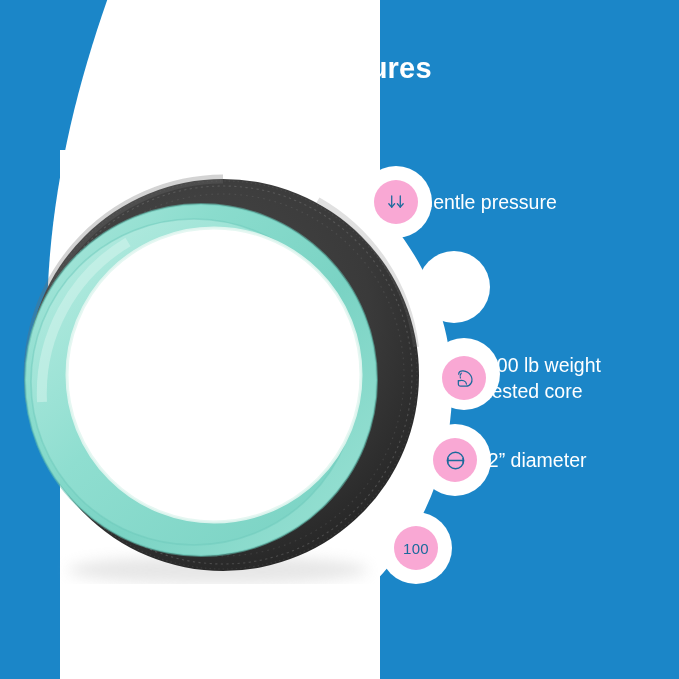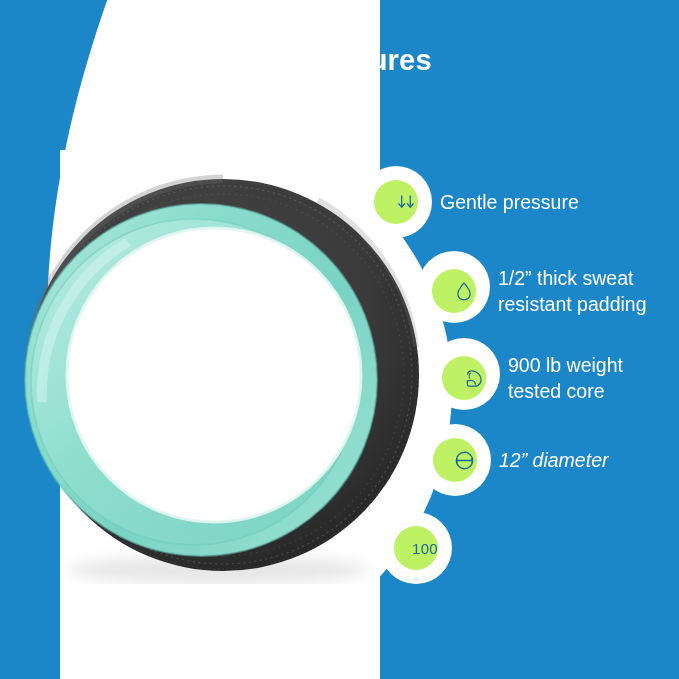--- a/index.html
+++ b/index.html
@@ -16,21 +16,21 @@
     overflow: hidden;
   }
   
   #bg-layer {
     position: absolute; left: 0; top: 0;
     width: 679px; height: 679px;
   }
   
   #page-title {
     position: absolute;
-    left: 0; top: 44px;
+    left: 0; top: 52px;
     width: 679px;
     text-align: center;
     color: #ffffff;
     font-size: 29px;
     font-weight: bold;
     letter-spacing: 0.2px;
     z-index: 9;
   }
   
   #product-image {
@@ -43,47 +43,46 @@
   .feature-row {
     position: absolute;
     display: flex;
     align-items: center;
     z-index: 12;
   }
   .feature-icon {
     position: relative;
     width: 44px; height: 44px;
     border-radius: 50%;
-    background: #bef264;
+    background: #f9a8d4;
     flex: 0 0 44px;
     display: flex;
     align-items: center;
-    justify-content: flex-end;
+    justify-content: center;
     color: #1b6a9c;
   }
   .feature-icon svg { display: block; }
   .feature-icon .glyph-text {
     font-size: 15px;
     letter-spacing: 0.3px;
     color: #1b6a9c;
     font-family: "Liberation Sans", sans-serif;
   }
   .feature-label {
-    margin-left: 22px;
     color: #ffffff;
     font-size: 19.5px;
     line-height: 26px;
     white-space: pre-line;
     font-family: "Liberation Sans", sans-serif;
   }
   
   #feature-row-0 { left: 374px; top: 180px; }
   #feature-row-1 { left: 432px; top: 265px; }
   #feature-row-2 { left: 442px; top: 352px; }
-  #feature-row-3 { left: 433px; top: 438px; font-style: italic; }
+  #feature-row-3 { left: 433px; top: 438px; }
   #feature-row-4 { left: 394px; top: 526px; }
 </style>
 </head>
 <body>
 
 <div id="infographic">
 
   <svg id="bg-layer" viewBox="0 0 679 679" width="679" height="679">
     <defs>
 
@@ -166,30 +165,20 @@
       <svg viewBox="0 0 28 28" width="24" height="24" fill="none" stroke="#1b6a9c" stroke-width="1.5" stroke-linecap="round" stroke-linejoin="round">
         <line x1="9" y1="7" x2="9" y2="20"></line>
         <polyline points="5.6,16 9,20 12.4,16"></polyline>
         <line x1="19" y1="7" x2="19" y2="20"></line>
         <polyline points="15.6,16 19,20 22.4,16"></polyline>
       </svg>
     </span>
     <span class="feature-label">Gentle pressure</span>
   </div>
 
-  <div class="feature-row" id="feature-row-1">
-    <span class="feature-icon">
-      <svg viewBox="0 0 28 28" width="24" height="24" fill="none" stroke="#1b6a9c" stroke-width="1.5" stroke-linejoin="round">
-        <path d="M14 4.5 C14 4.5 6.8 13 6.8 17.6 C6.8 21.6 10 24.4 14 24.4
-                 C18 24.4 21.2 21.6 21.2 17.6 C21.2 13 14 4.5 14 4.5 Z"></path>
-      </svg>
-    </span>
-    <span class="feature-label">1/2” thick sweat
-resistant padding</span>
-  </div>
 
   <div class="feature-row" id="feature-row-2">
     <span class="feature-icon">
       <svg viewBox="0 0 28 28" width="25" height="25" fill="none" stroke="#1b6a9c" stroke-width="1.4" stroke-linecap="round" stroke-linejoin="round">
         <path d="M7.5 9.2 C7.5 6.6 9.6 5.2 12.4 5.4 C16.4 5.7 19.2 7.6 21 10.6
                  C22.6 13.3 22.8 16.6 21.4 19.2 C20.3 21.3 18.2 22.6 15.6 22.6
                  L9.6 22.6 C8.1 22.6 7.1 21.6 7.1 20.2 L7.1 16.4"></path>
         <path d="M7.2 16.6 C9.4 16.0 11.4 15.9 13.2 16.5 C15.0 17.1 16.0 18.4 16.2 20.2"></path>
         <path d="M10.4 8.0 C9.0 9.6 8.6 11.6 9.4 13.4"></path>
       </svg>

